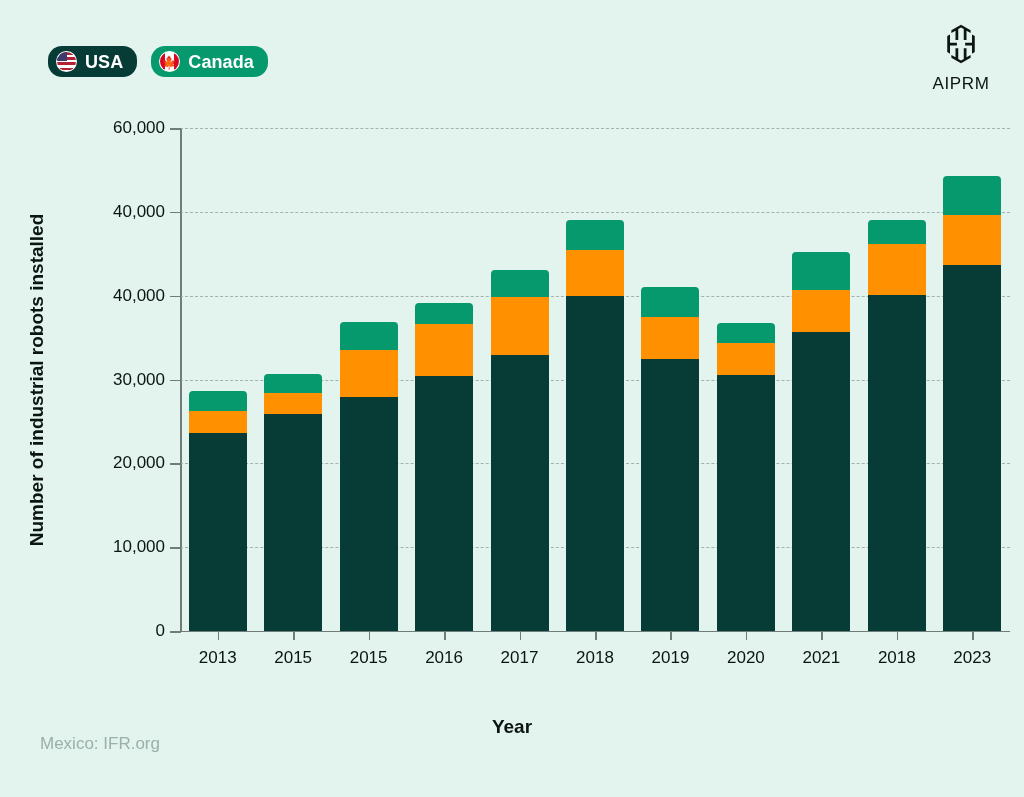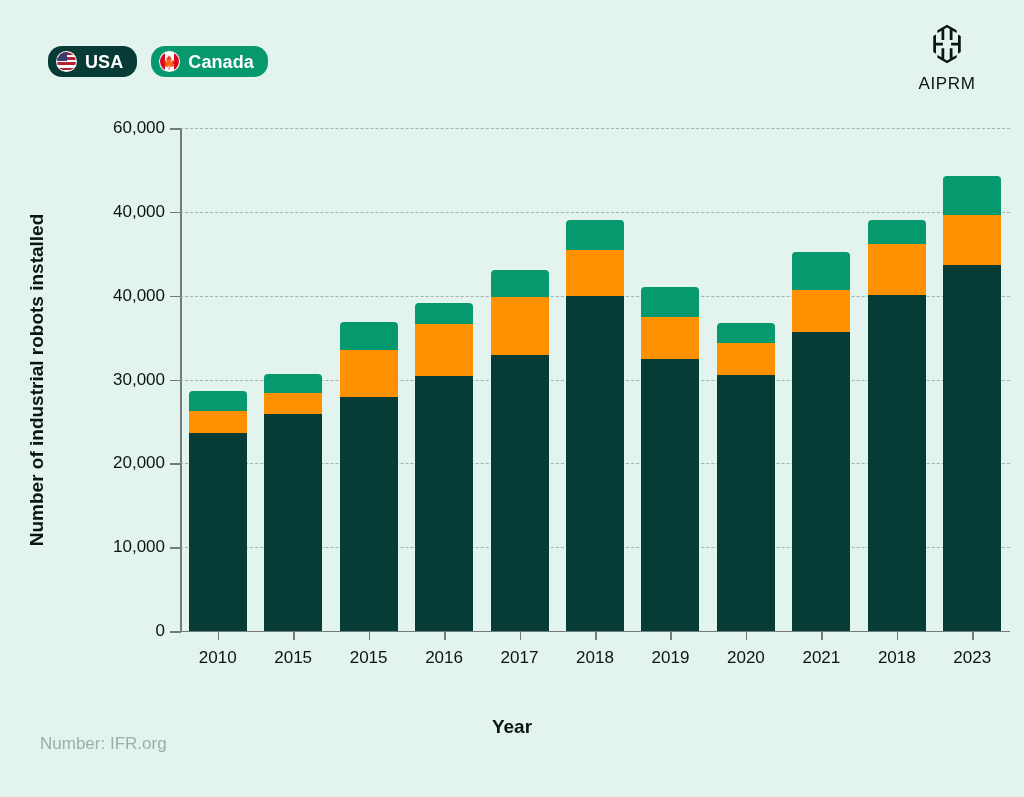--- a/index.html
+++ b/index.html
@@ -80,21 +80,21 @@
   }
   .flag-can .bl { left:0; } .flag-can .br { right:0; }
   .flag-can .leaf {
     position:absolute; left:50%; top:50%; transform:translate(-50%,-50%);
     font-size:13px; line-height:1; color:#d80621;
   }
 
   
   #logo {
     position: absolute;
-    right: 34px;
+    right: 20px;
     top: 22px;
     width: 86px;
     text-align: center;
   }
   #logo .mark { display:block; margin: 0 auto 4px; }
   #logo .wordmark {
     font-size: 17px;
     letter-spacing: .6px;
     color: #0b1512;
     font-weight: 400;
@@ -329,21 +329,21 @@
       <div class="ytick-label" style="top: 379.5px; left: 0px; right: auto; width: 165px;">30,000</div>
       <div class="ytick-mark" style="top: 295.667px;"></div>
       <div class="ytick-label" style="top: 295.667px; left: 0px; right: auto; width: 165px;">40,000</div>
       <div class="ytick-mark" style="top: 211.833px;"></div>
       <div class="ytick-label" style="top: 211.833px; left: 0px; right: auto; width: 165px;">40,000</div>
       <div class="ytick-mark" style="top: 128px;"></div>
       <div class="ytick-label" style="top: 128px; left: 0px; right: auto; width: 165px;">60,000</div>
     </div>
   <div id="ticks-x">
       <div class="xtick-mark" style="left: 217.727px;"></div>
-      <div class="xtick-label" style="left: 217.727px;">2010</div>
+      <div class="xtick-label" style="left: 217.727px;">2013</div>
       <div class="xtick-mark" style="left: 293.182px;"></div>
       <div class="xtick-label" style="left: 293.182px;">2015</div>
       <div class="xtick-mark" style="left: 368.636px;"></div>
       <div class="xtick-label" style="left: 368.636px;">2015</div>
       <div class="xtick-mark" style="left: 444.091px;"></div>
       <div class="xtick-label" style="left: 444.091px;">2016</div>
       <div class="xtick-mark" style="left: 519.545px;"></div>
       <div class="xtick-label" style="left: 519.545px;">2017</div>
       <div class="xtick-mark" style="left: 595px;"></div>
       <div class="xtick-label" style="left: 595px;">2018</div>
@@ -355,13 +355,13 @@
       <div class="xtick-label" style="left: 821.364px;">2021</div>
       <div class="xtick-mark" style="left: 896.818px;"></div>
       <div class="xtick-label" style="left: 896.818px;">2018</div>
       <div class="xtick-mark" style="left: 972.273px;"></div>
       <div class="xtick-label" style="left: 972.273px;">2023</div>
     </div>
 </div>
 
 <div id="ylabel">Number of industrial robots installed</div>
 <div id="xlabel">Year</div>
-<div id="source">Number: IFR.org</div>
+<div id="source">Mexico: IFR.org</div>
 
 </body></html>

